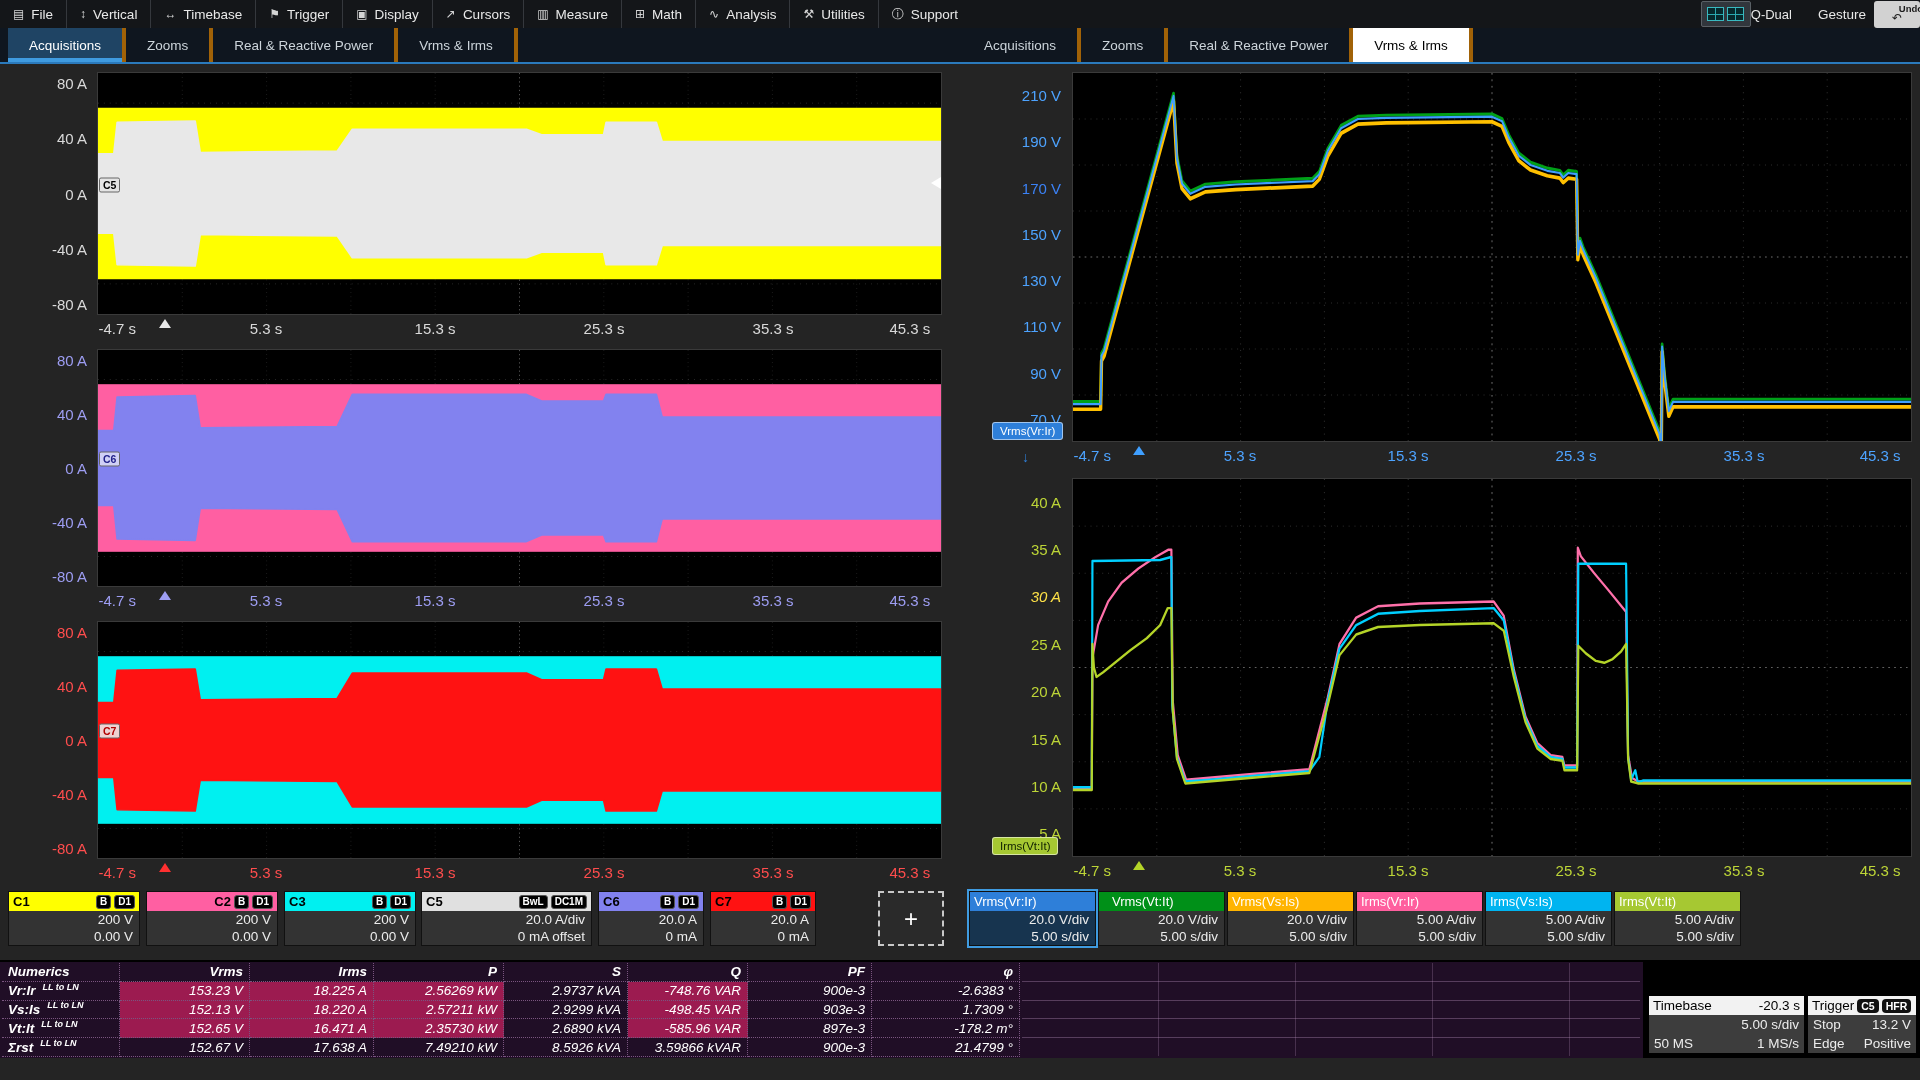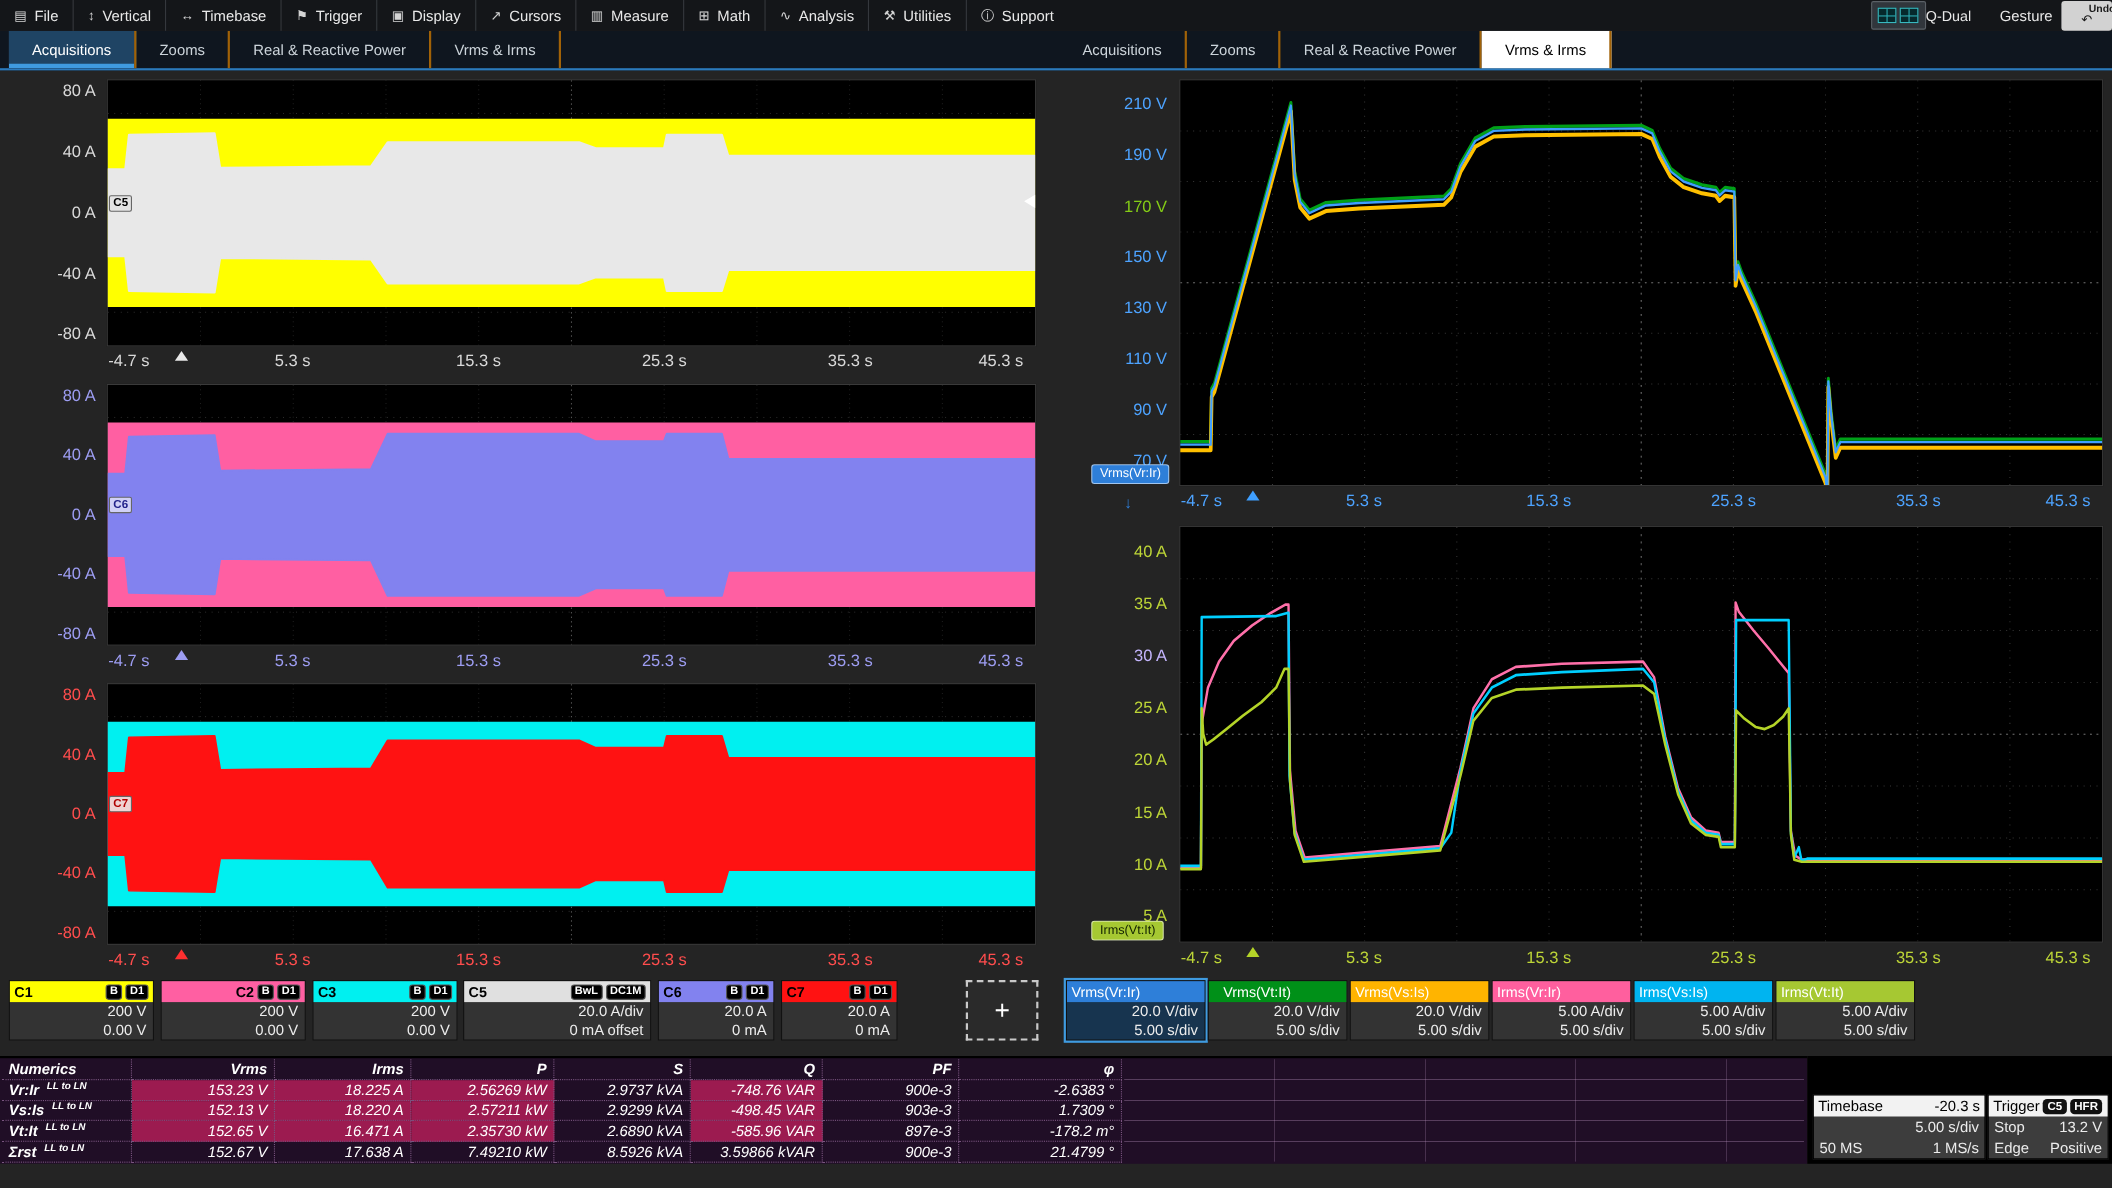--- a/index.html
+++ b/index.html
@@ -19,21 +19,21 @@
   .gesture-label{font-size:13.5px;margin-left:26px;}
   .undo-btn{width:46px;height:27px;background:#d2d2d2;color:#1a1a1a;border-radius:3px;margin-left:8px;
             display:flex;flex-direction:column;align-items:center;justify-content:center;line-height:1;}
   .undo-btn .ulabel{font-size:9.5px;font-weight:bold;padding-left:28px;}
   .undo-btn .uarrow{font-size:12px;margin-top:-1px;}
   
   .tabstrip{position:absolute;top:28px;left:0;right:0;height:34px;background:#0f161f;border-bottom:2px solid #2b7abc;z-index:4;}
   .tabgroup{position:absolute;top:0;height:34px;display:flex;}
   .tabgroup.gleft{left:8px;}
   .tabgroup.gright{left:963px;}
-  .tab{padding:0 21px;display:flex;align-items:center;color:#ccd4da;font-size:13.5px;border-right:2px solid #a16207;white-space:nowrap;}
+  .tab{padding:0 21px;display:flex;align-items:center;color:#ccd4da;font-size:13.5px;border-right:4px solid #a16207;white-space:nowrap;}
   .tab.sel-blue{background:#1f4464;color:#fff;box-shadow:inset 0 -4px 0 #3f9be0;}
   .tab.sel-white{background:#ffffff;color:#000;}
   
   .work{position:absolute;top:64px;left:0;width:1920px;height:821px;background:#242424;}
   .chart-block{position:absolute;}
   .grid{position:absolute;background:#000;border:1px solid #3a3a3a;}
   .lblock .grid{left:97px;right:18px;top:8px;bottom:26px;}
   .rblock .grid{left:112px;right:8px;top:8px;bottom:28px;}
   .grid svg{position:absolute;left:0;top:0;width:100%;height:100%;}
   .gutter{position:absolute;top:8px;bottom:26px;left:0;width:92px;}
@@ -297,21 +297,21 @@
           <div class="xlabel" style="left: 60%; color: rgb(255, 77, 77);">25.3 s</div>
           <div class="xlabel" style="left: 80%; color: rgb(255, 77, 77);">35.3 s</div>
           <div class="xlabel" style="left: 96.2%; color: rgb(255, 77, 77);">45.3 s</div>
           <div class="trig" style="left: 8%; border-bottom-color: rgb(255, 48, 48);"></div>
         </div>
     </div>
     <div class="chart-block rblock" id="cb3" style="left:960px;top:0;width:960px;height:406px;">
       <div class="gutter">
           <div class="axis-label" style="top: 6.25%; color: rgb(77, 163, 255);">210 V</div>
           <div class="axis-label" style="top: 18.75%; color: rgb(77, 163, 255);">190 V</div>
-          <div class="axis-label" style="top: 31.25%; color: #84cc16;">170 V</div>
+          <div class="axis-label" style="top: 31.25%; color: #3b82f6;">170 V</div>
           <div class="axis-label" style="top: 43.75%; color: rgb(77, 163, 255);">150 V</div>
           <div class="axis-label" style="top: 56.25%; color: rgb(77, 163, 255);">130 V</div>
           <div class="axis-label" style="top: 68.75%; color: rgb(77, 163, 255);">110 V</div>
           <div class="axis-label" style="top: 81.25%; color: rgb(77, 163, 255);">90 V</div>
           <div class="axis-label" style="top: 93.75%; color: rgb(77, 163, 255);">70 V</div>
         </div>
       <div class="grid">
           <svg viewBox="0 0 1000 400" preserveAspectRatio="none">
             <line x1="100" x2="100" y1="0" y2="400" stroke="#3d3d3d" stroke-width="1" stroke-dasharray="1,6"></line>
             <line x1="200" x2="200" y1="0" y2="400" stroke="#3d3d3d" stroke-width="1" stroke-dasharray="1,6"></line>
@@ -345,21 +345,21 @@
           <div class="xlabel" style="left: 96.2%; color: rgb(77, 163, 255);">45.3 s</div>
           <div class="trig" style="left: 8%; border-bottom-color: rgb(63, 159, 255);"></div>
         </div>
     <div class="trace-tag" style="background: rgb(46, 127, 217); color: rgb(255, 255, 255); left: 32px; bottom: 30px;">Vrms(Vr:Ir)</div>
         <div class="tag-arrow" style="left: 62px; bottom: 6px; color: rgb(46, 127, 217);">↓</div>
       </div>
     <div class="chart-block rblock" id="cb4" style="left:960px;top:406px;width:960px;height:415px;">
       <div class="gutter">
           <div class="axis-label" style="top: 6.25%; color: rgb(189, 213, 55);">40 A</div>
           <div class="axis-label" style="top: 18.75%; color: rgb(189, 213, 55);">35 A</div>
-          <div class="axis-label" style="top: 31.25%; color: #c4b5fd;">30 A</div>
+          <div class="axis-label" style="top: 31.25%; color: #fde047; font-style: italic;">30 A</div>
           <div class="axis-label" style="top: 43.75%; color: rgb(189, 213, 55);">25 A</div>
           <div class="axis-label" style="top: 56.25%; color: rgb(189, 213, 55);">20 A</div>
           <div class="axis-label" style="top: 68.75%; color: rgb(189, 213, 55);">15 A</div>
           <div class="axis-label" style="top: 81.25%; color: rgb(189, 213, 55);">10 A</div>
           <div class="axis-label" style="top: 93.75%; color: rgb(189, 213, 55);">5 A</div>
         </div>
       <div class="grid">
           <svg viewBox="0 0 1000 400" preserveAspectRatio="none">
             <line x1="100" x2="100" y1="0" y2="400" stroke="#3d3d3d" stroke-width="1" stroke-dasharray="1,6"></line>
             <line x1="200" x2="200" y1="0" y2="400" stroke="#3d3d3d" stroke-width="1" stroke-dasharray="1,6"></line>

